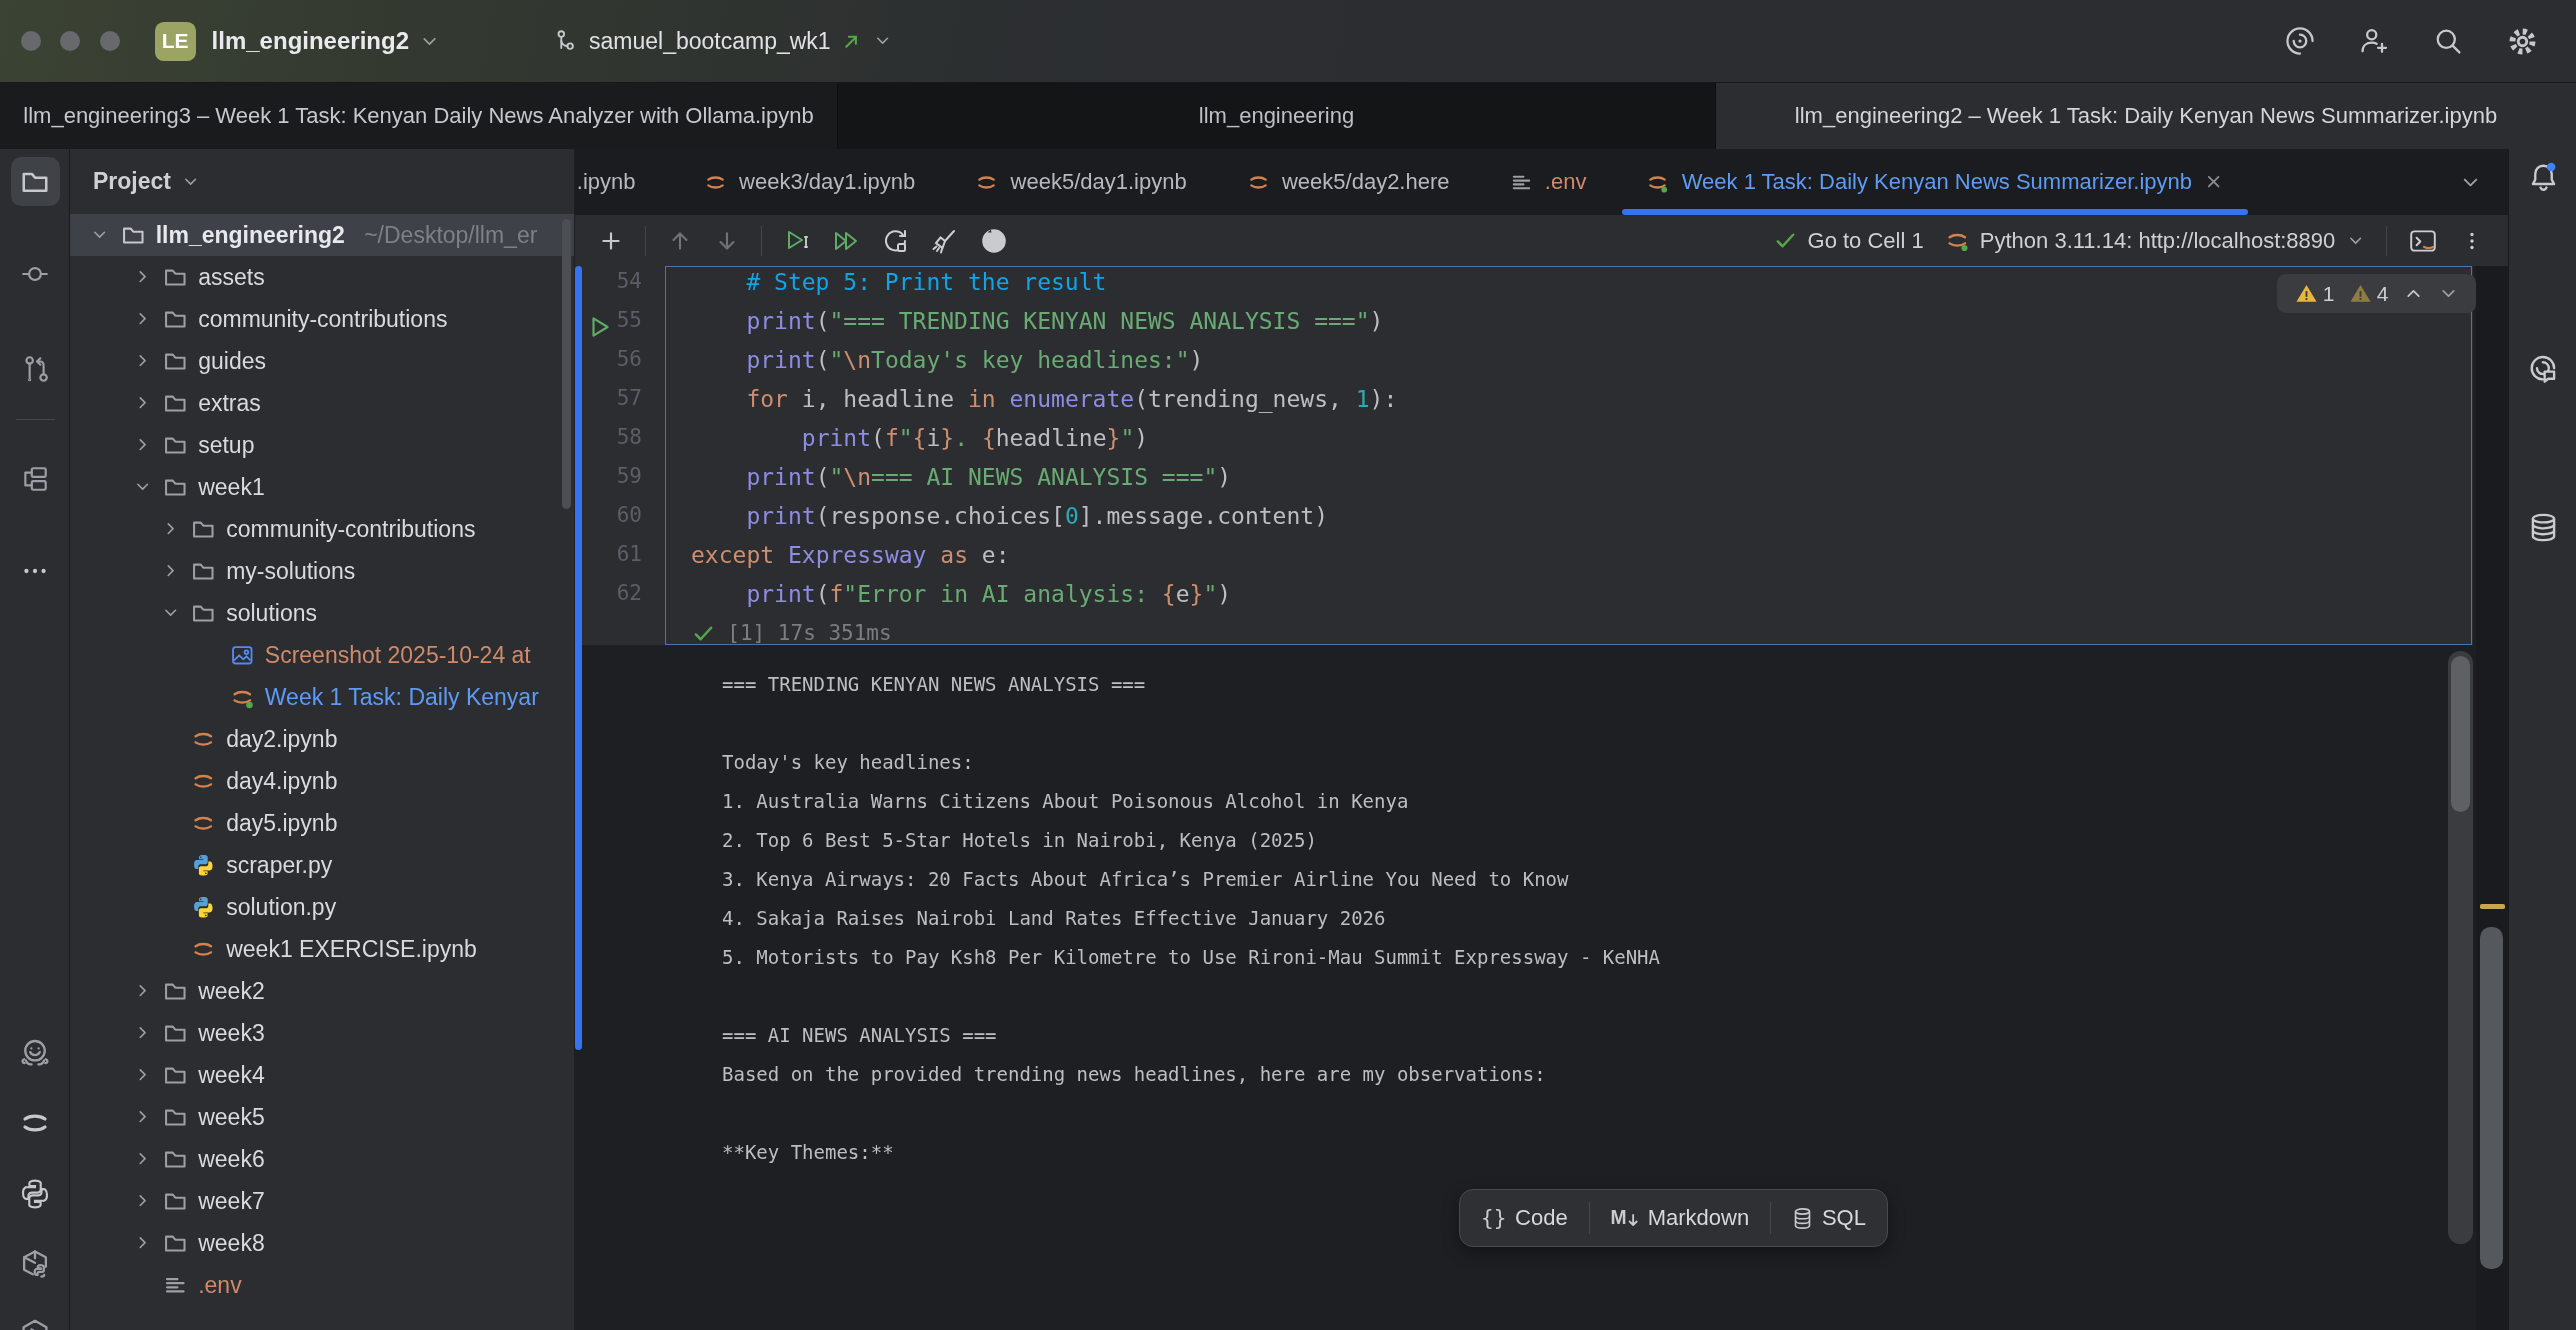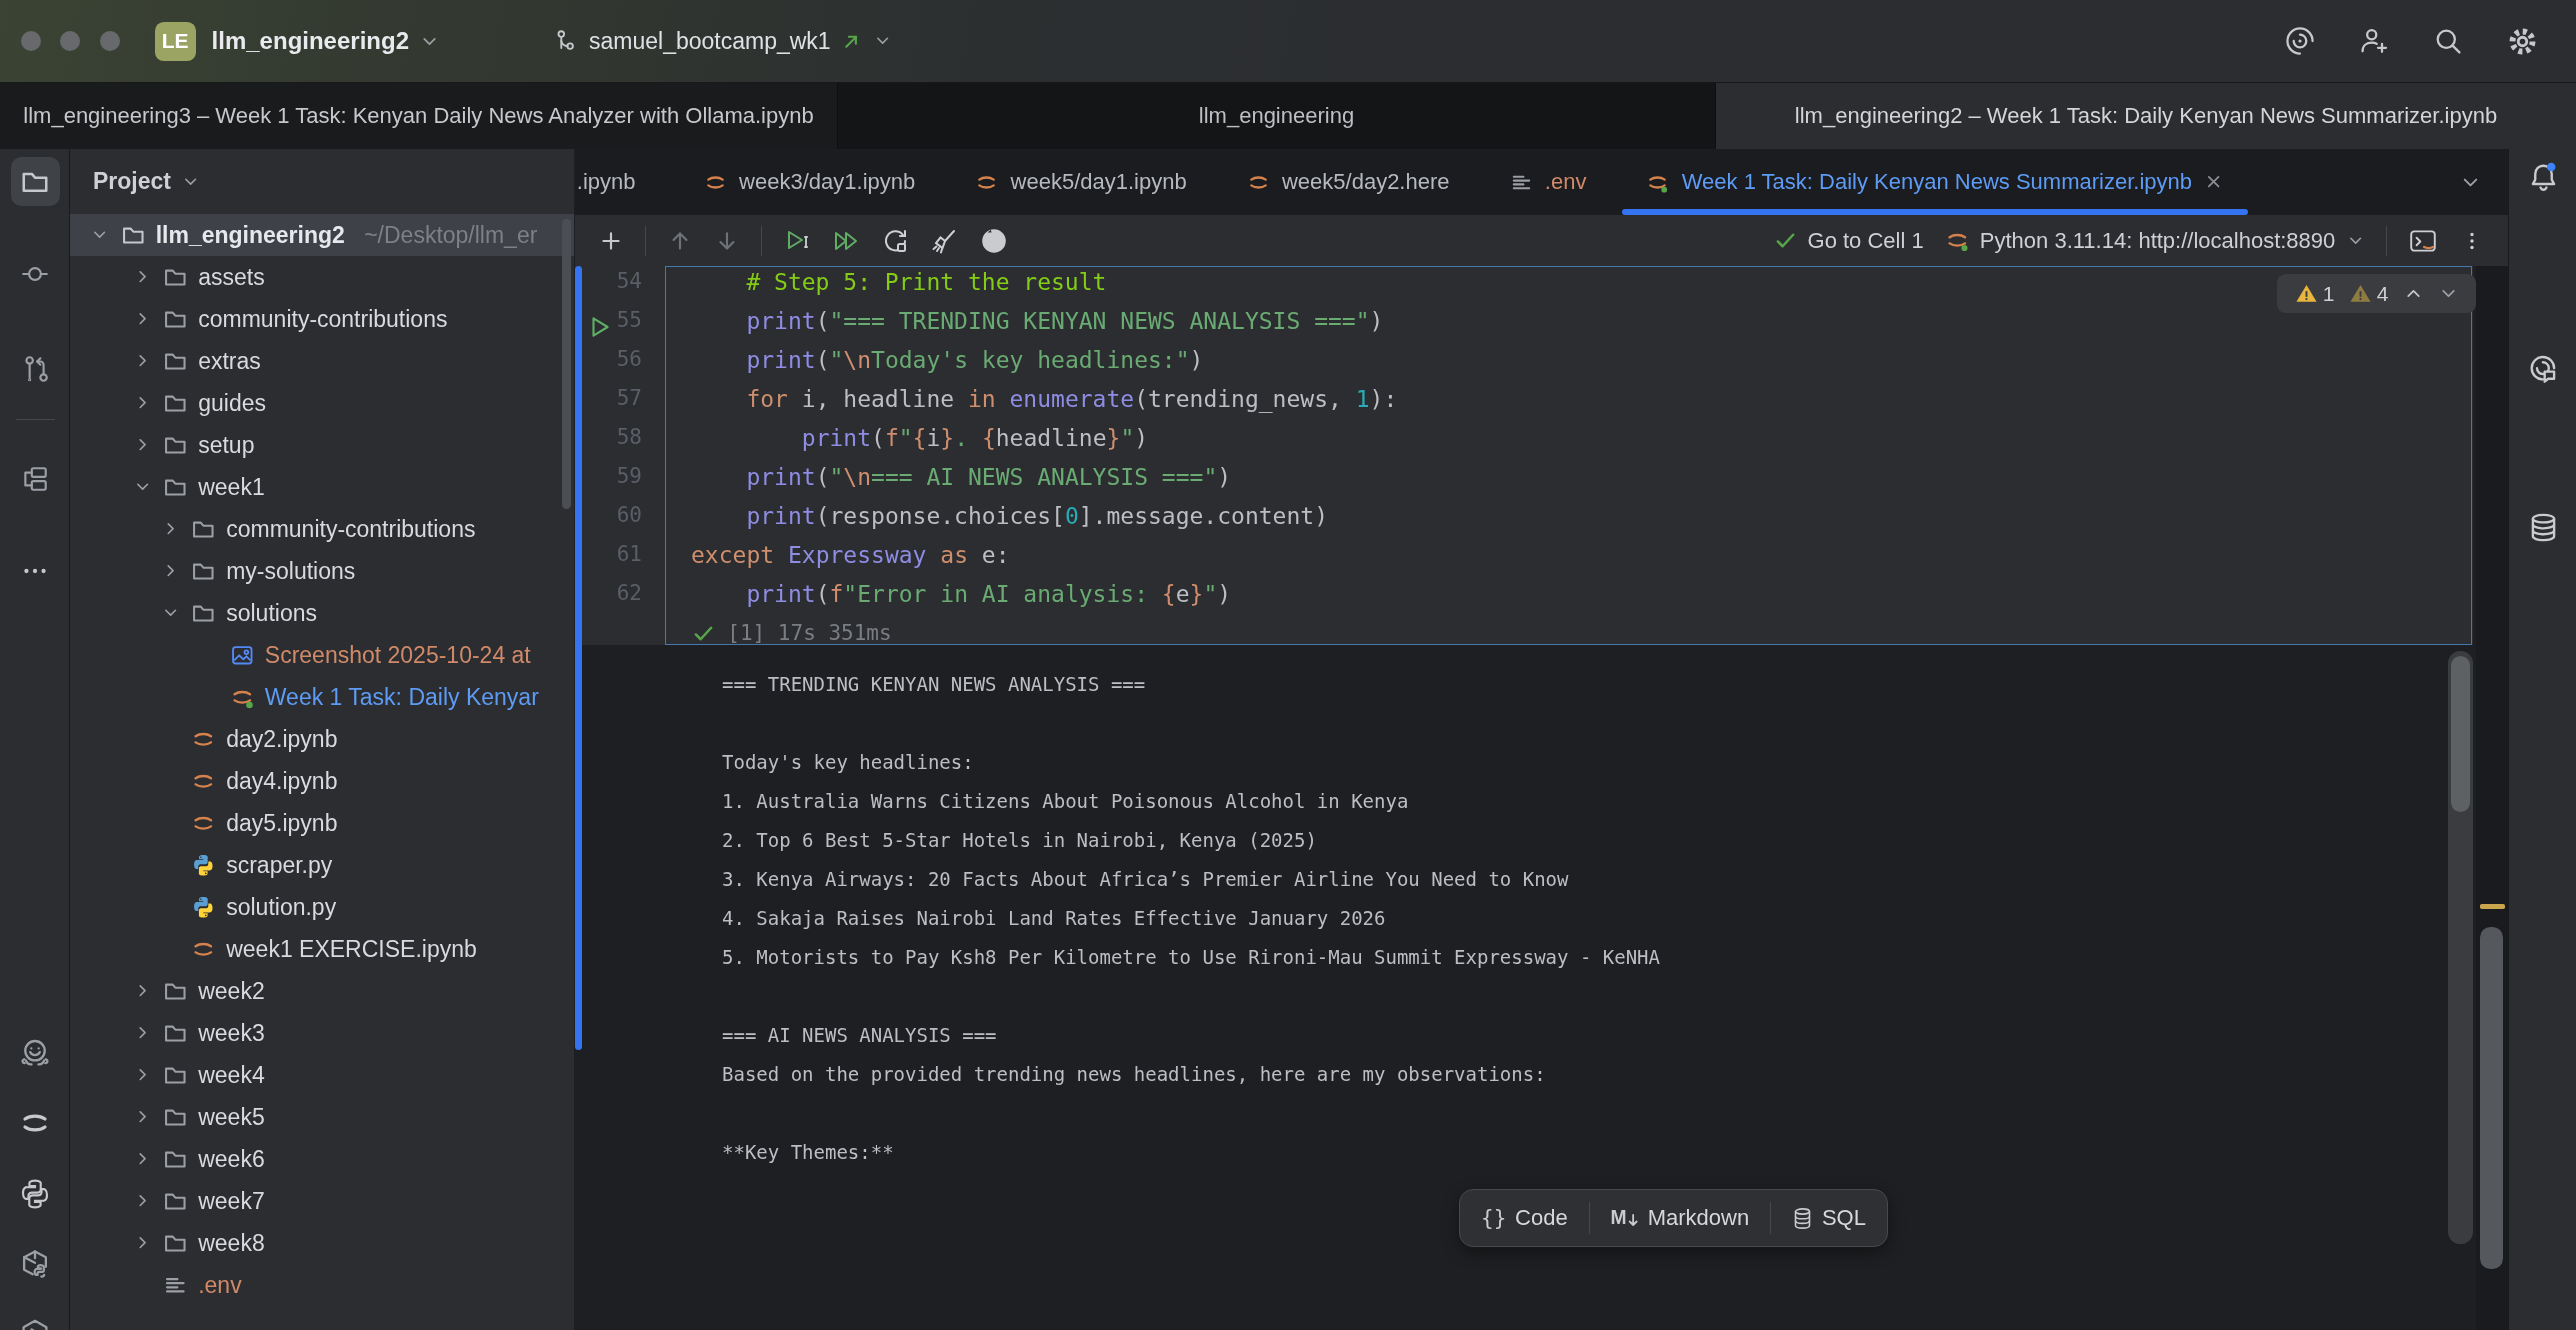--- a/index.html
+++ b/index.html
@@ -76,21 +76,21 @@
 
   .cellband{position:absolute;left:0;top:117px;width:1898px;height:379px;background:#2B2D30}
   .celloutline{position:absolute;left:90px;top:117px;width:1807px;height:379px;border:1.8px solid #4678B0;
     box-sizing:border-box;pointer-events:none}
   .cellbar{position:absolute;left:0;top:117px;width:7px;height:784px;background:#3574F0;border-radius:3.5px}
   .codelines{position:absolute;left:0;top:120px;width:1898px}
   .cl{display:flex;align-items:flex-start;height:39px}
   .ln{width:90px;text-align:right;padding-right:23px;box-sizing:border-box;color:#5A5E66;font-size:21px;
     font-family:"DejaVu Sans Mono",monospace;flex:none}
   .src{margin:0;padding-left:26px;font-family:"DejaVu Sans Mono",monospace;font-size:23px;white-space:pre}
-  .tk-c{color:#84cc16}.tk-f{color:#8F8CE4}.tk-k{color:#CF8E6D}.tk-s{color:#6AAB73}.tk-n{color:#2AACB8}.tk-w{color:#BCBEC4}
+  .tk-c{color:#0ea5e9}.tk-f{color:#8F8CE4}.tk-k{color:#CF8E6D}.tk-s{color:#6AAB73}.tk-n{color:#2AACB8}.tk-w{color:#BCBEC4}
   .runbtn{position:absolute;left:12.3px;top:165px}
   .cellstatus{position:absolute;left:117px;top:472px;display:flex;align-items:center;gap:12.3px;
     color:#7A7E83;font-size:21px;font-family:"DejaVu Sans Mono",monospace}
   .warnwidget{position:absolute;right:32px;top:125px;height:39px;background:#3A3C40;border-radius:8.8px;
     display:flex;align-items:center;gap:14px;padding:0 17.5px;font-size:21px;color:#CED0D6}
 
   .outpre{position:absolute;left:135px;top:504px;margin:12px;font-family:"DejaVu Sans Mono",monospace;
     font-size:19px;line-height:39px;color:#BCBEC4;white-space:pre}
   .outtrack{position:absolute;left:1873px;top:502px;width:24.6px;height:593px;background:#3A3C3F;border-radius:12.3px}
   .outthumb{position:absolute;left:1876px;top:507px;width:19.3px;height:156px;background:#5E6164;border-radius:9.7px}
@@ -311,34 +311,34 @@
       <span class="chevi">
           <svg class="ic dim" width="19.3" height="19.3" viewBox="0 0 24 24">
             <path d="M9 6l6 6-6 6"></path>
           </svg>
         </span>
       <span class="fico">
           <svg class="ic dim" width="24.6" height="24.6" viewBox="0 0 24 24">
             <path d="M3 5.5h6.5l2.5 3H21V19H3z"></path>
           </svg>
         </span>
+      <span>guides</span>
+    </div>
+    <div class="prow pl1">
+      <span class="chevi">
+          <svg class="ic dim" width="19.3" height="19.3" viewBox="0 0 24 24">
+            <path d="M9 6l6 6-6 6"></path>
+          </svg>
+        </span>
+      <span class="fico">
+          <svg class="ic dim" width="24.6" height="24.6" viewBox="0 0 24 24">
+            <path d="M3 5.5h6.5l2.5 3H21V19H3z"></path>
+          </svg>
+        </span>
       <span>extras</span>
-    </div>
-    <div class="prow pl1">
-      <span class="chevi">
-          <svg class="ic dim" width="19.3" height="19.3" viewBox="0 0 24 24">
-            <path d="M9 6l6 6-6 6"></path>
-          </svg>
-        </span>
-      <span class="fico">
-          <svg class="ic dim" width="24.6" height="24.6" viewBox="0 0 24 24">
-            <path d="M3 5.5h6.5l2.5 3H21V19H3z"></path>
-          </svg>
-        </span>
-      <span>guides</span>
     </div>
     <div class="prow pl1">
       <span class="chevi">
           <svg class="ic dim" width="19.3" height="19.3" viewBox="0 0 24 24">
             <path d="M9 6l6 6-6 6"></path>
           </svg>
         </span>
       <span class="fico">
           <svg class="ic dim" width="24.6" height="24.6" viewBox="0 0 24 24">
             <path d="M3 5.5h6.5l2.5 3H21V19H3z"></path>

